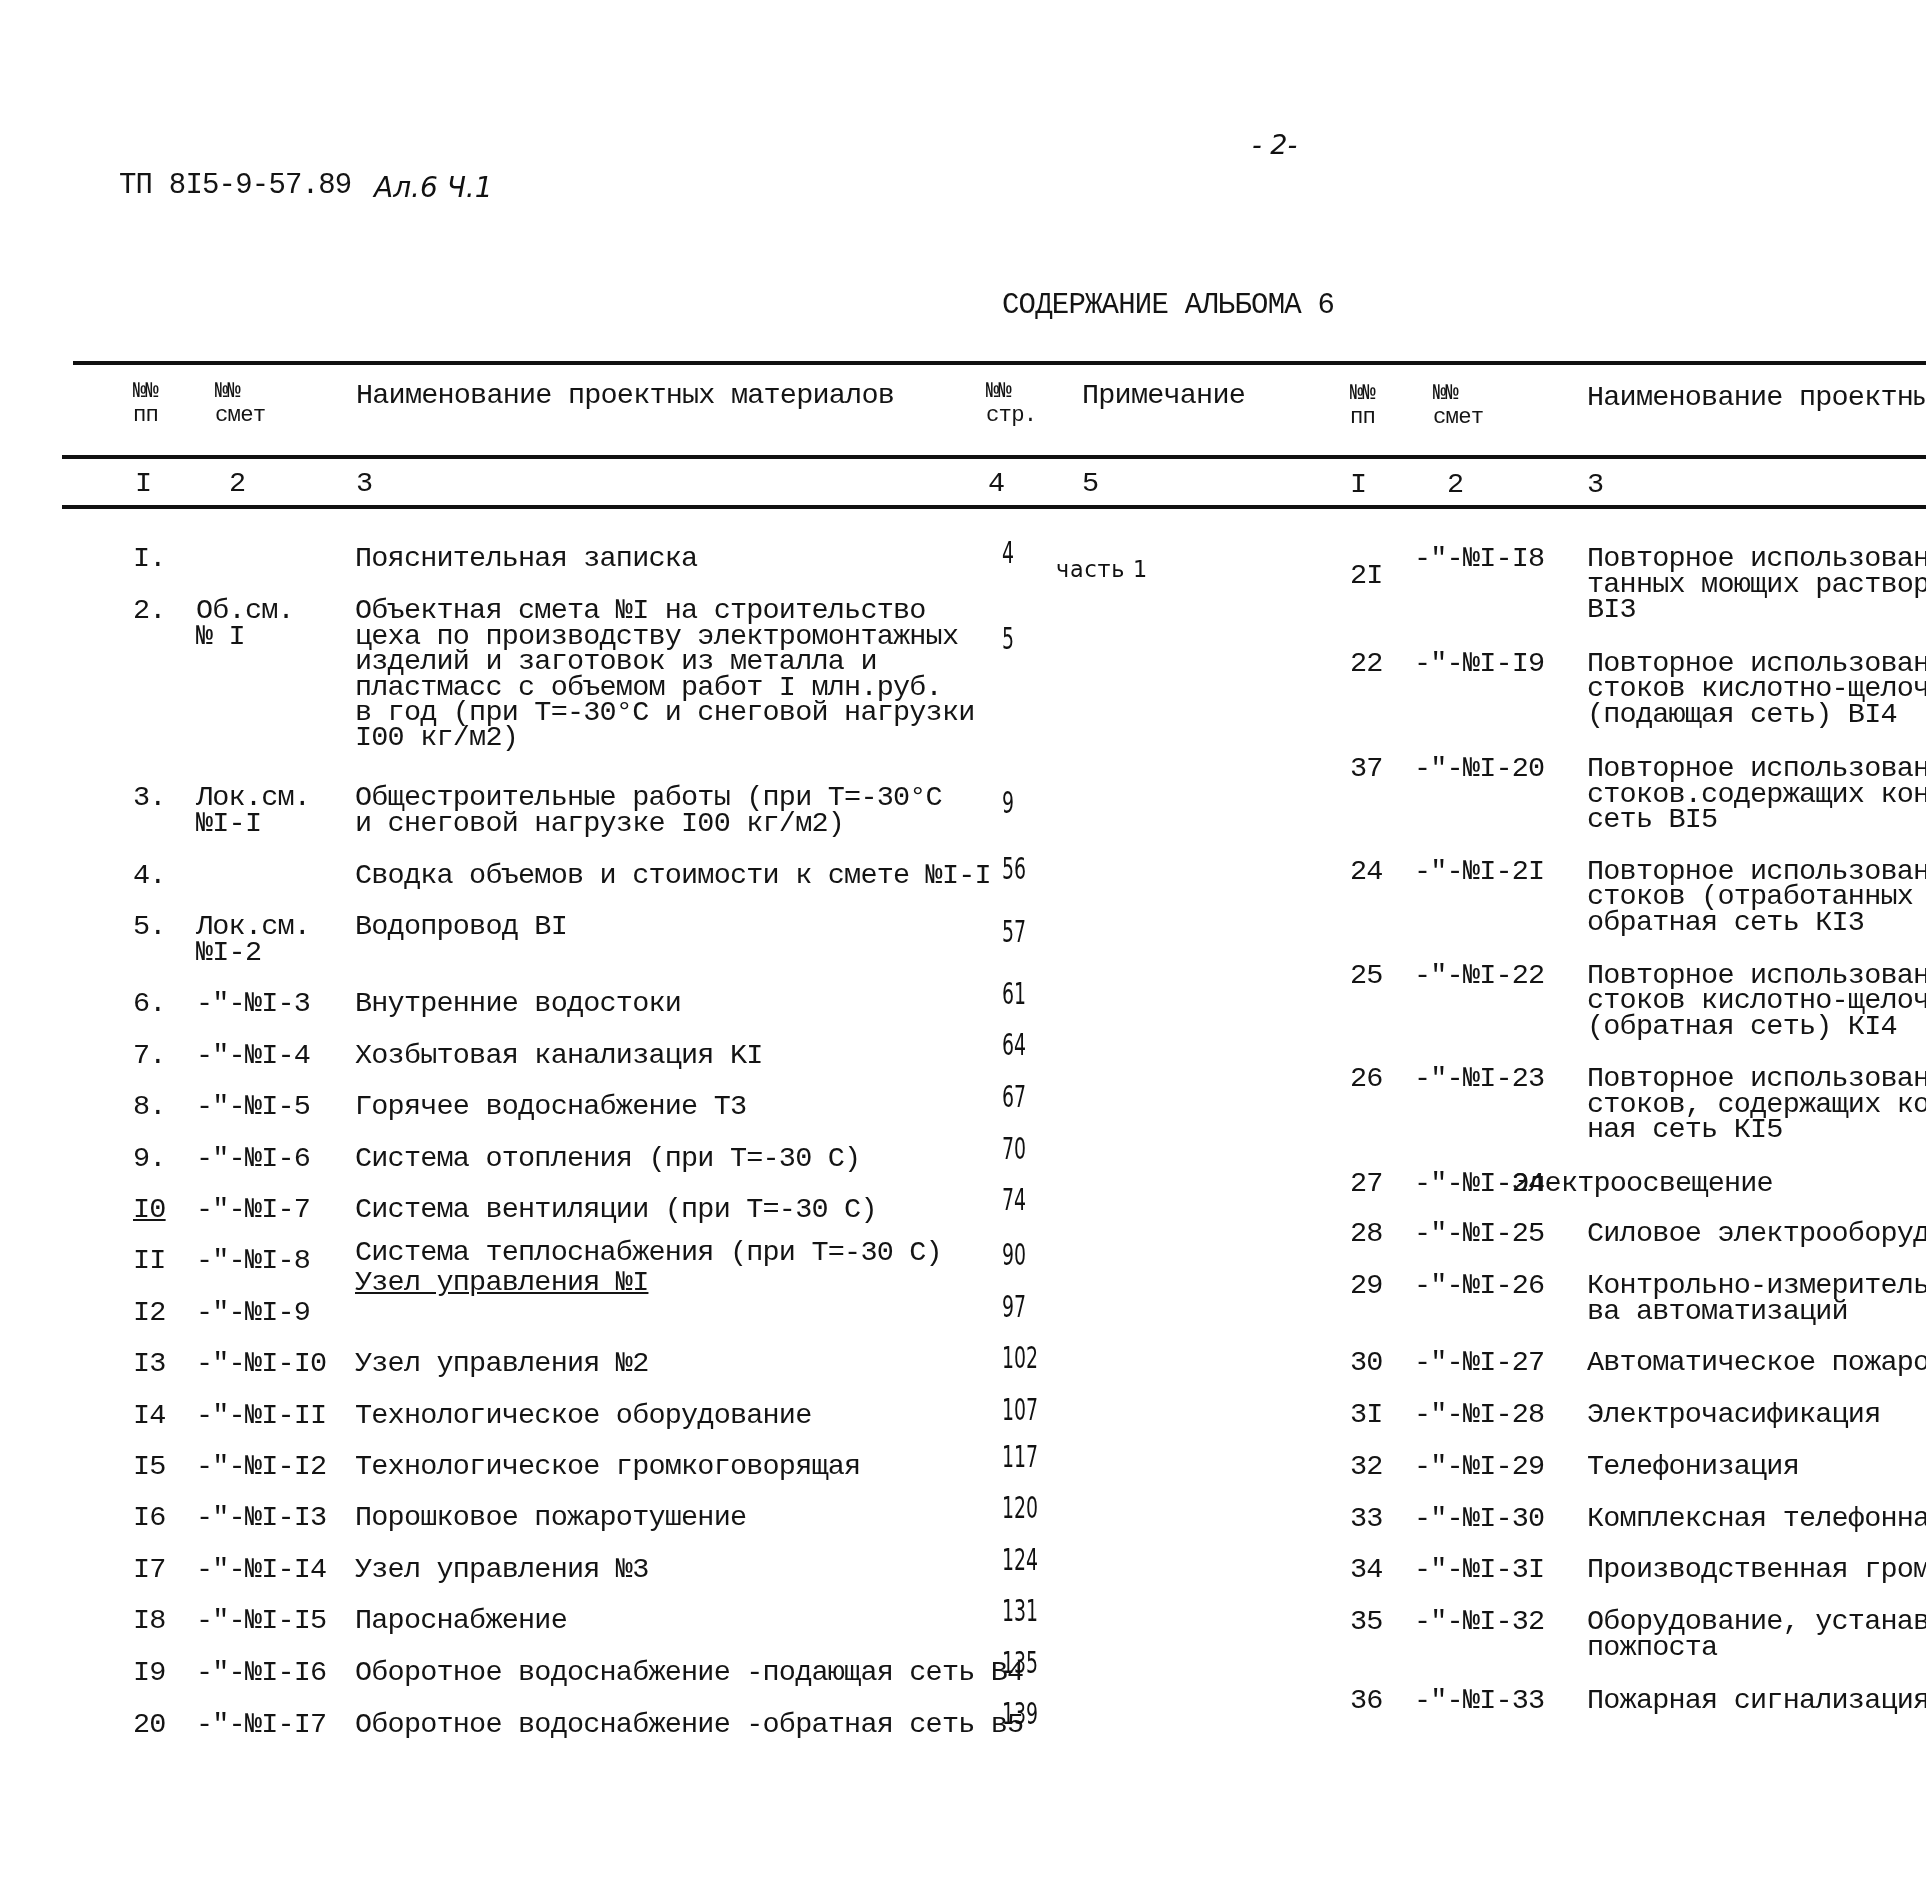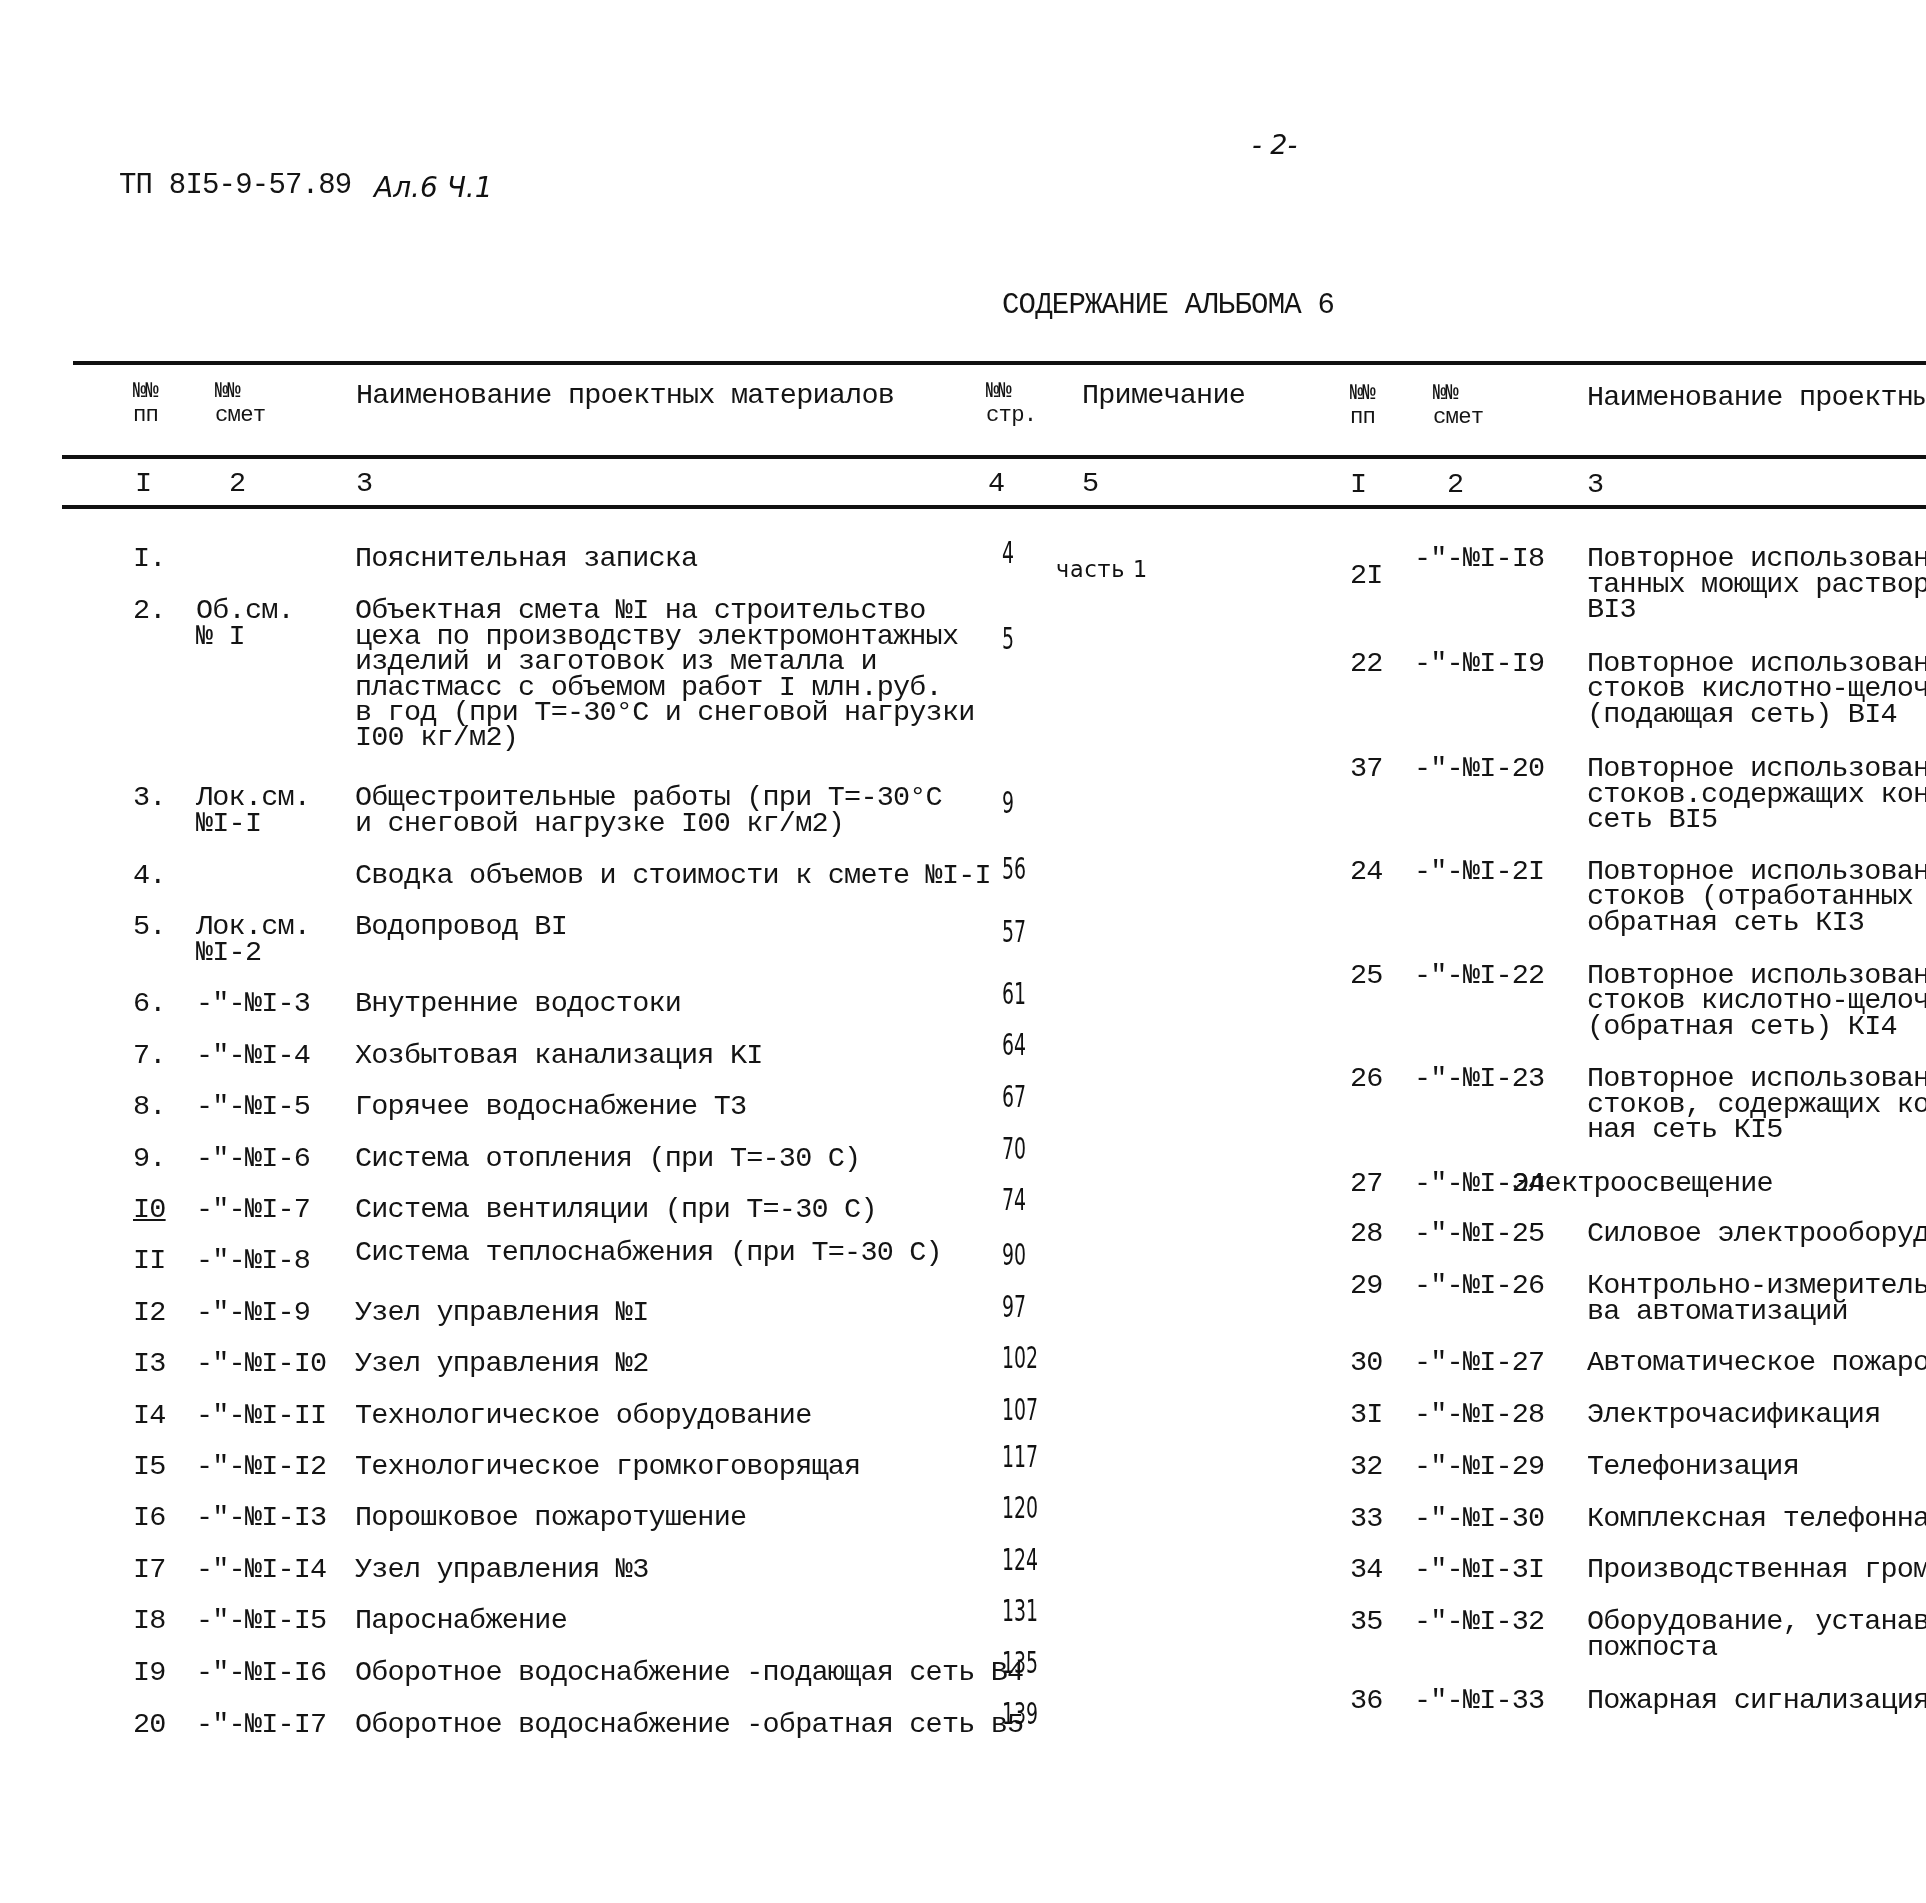--- a/index.html
+++ b/index.html
@@ -138,21 +138,21 @@
     </div>
     <div>
       <div class="abs type" style="left: 133px; top: 1248px;">II</div>
       <div class="abs type" style="left: 196px; top: 1248px;">-"-№I-8</div>
       <div class="abs type name" style="left: 355px; top: 1216px; margin-top: 24px;">Система теплоснабжения (при Т=-30 С)</div>
       <div class="abs handnum" style="left: 1002px; top: 1237px;">90</div>
     </div>
     <div>
       <div class="abs type" style="left: 133px; top: 1300px;">I2</div>
       <div class="abs type" style="left: 196px; top: 1300px;">-"-№I-9</div>
-      <div class="abs type name" style="left: 355px; top: 1300px;">Узел управления №I</div>
+      <div class="abs type name" style="left: 355px; top: 1270px; text-decoration: underline;">Узел управления №I</div>
       <div class="abs handnum" style="left: 1002px; top: 1289px;">97</div>
     </div>
     <div>
       <div class="abs type" style="left: 133px; top: 1351px;">I3</div>
       <div class="abs type" style="left: 196px; top: 1351px;">-"-№I-I0</div>
       <div class="abs type name" style="left: 355px; top: 1351px;">Узел управления №2</div>
       <div class="abs handnum" style="left: 1002px; top: 1340px;">102</div>
     </div>
     <div>
       <div class="abs type" style="left: 133px; top: 1403px;">I4</div>

